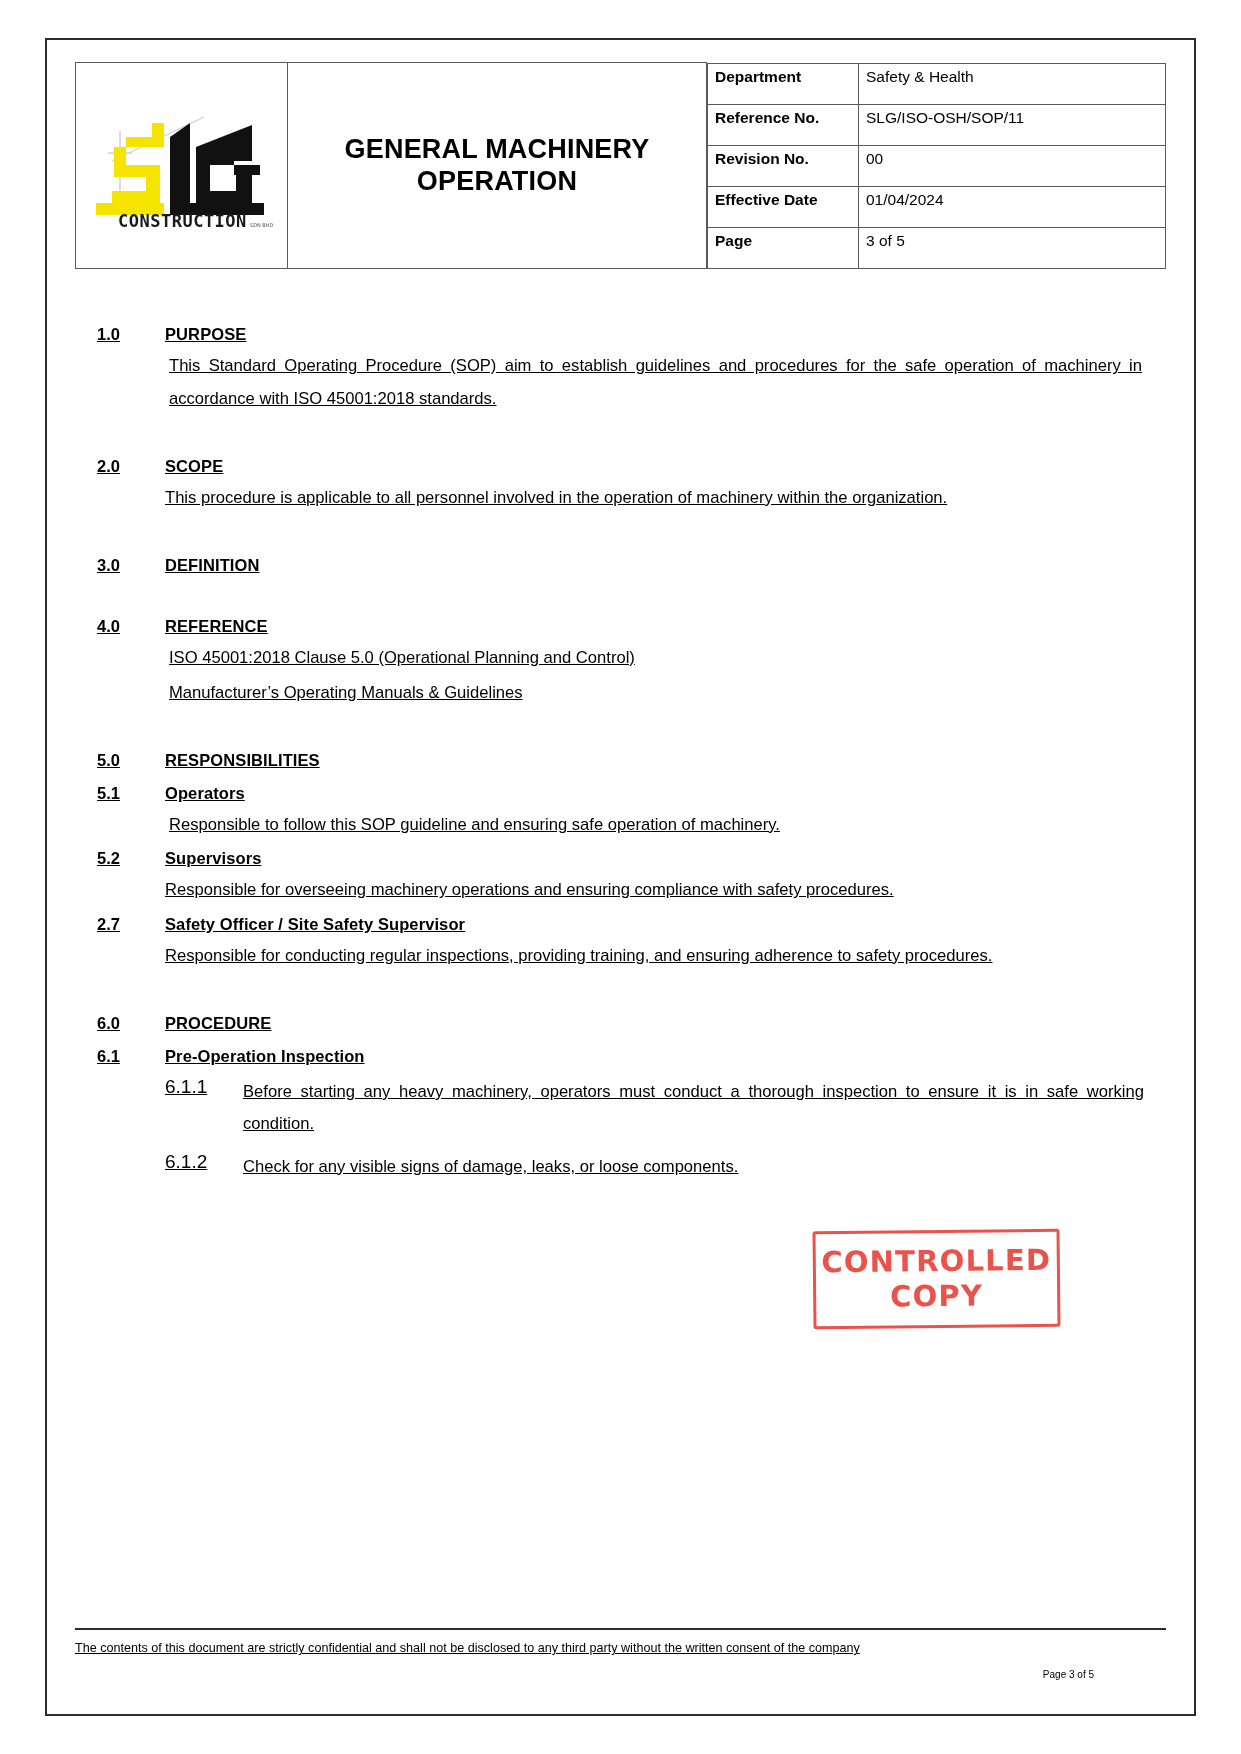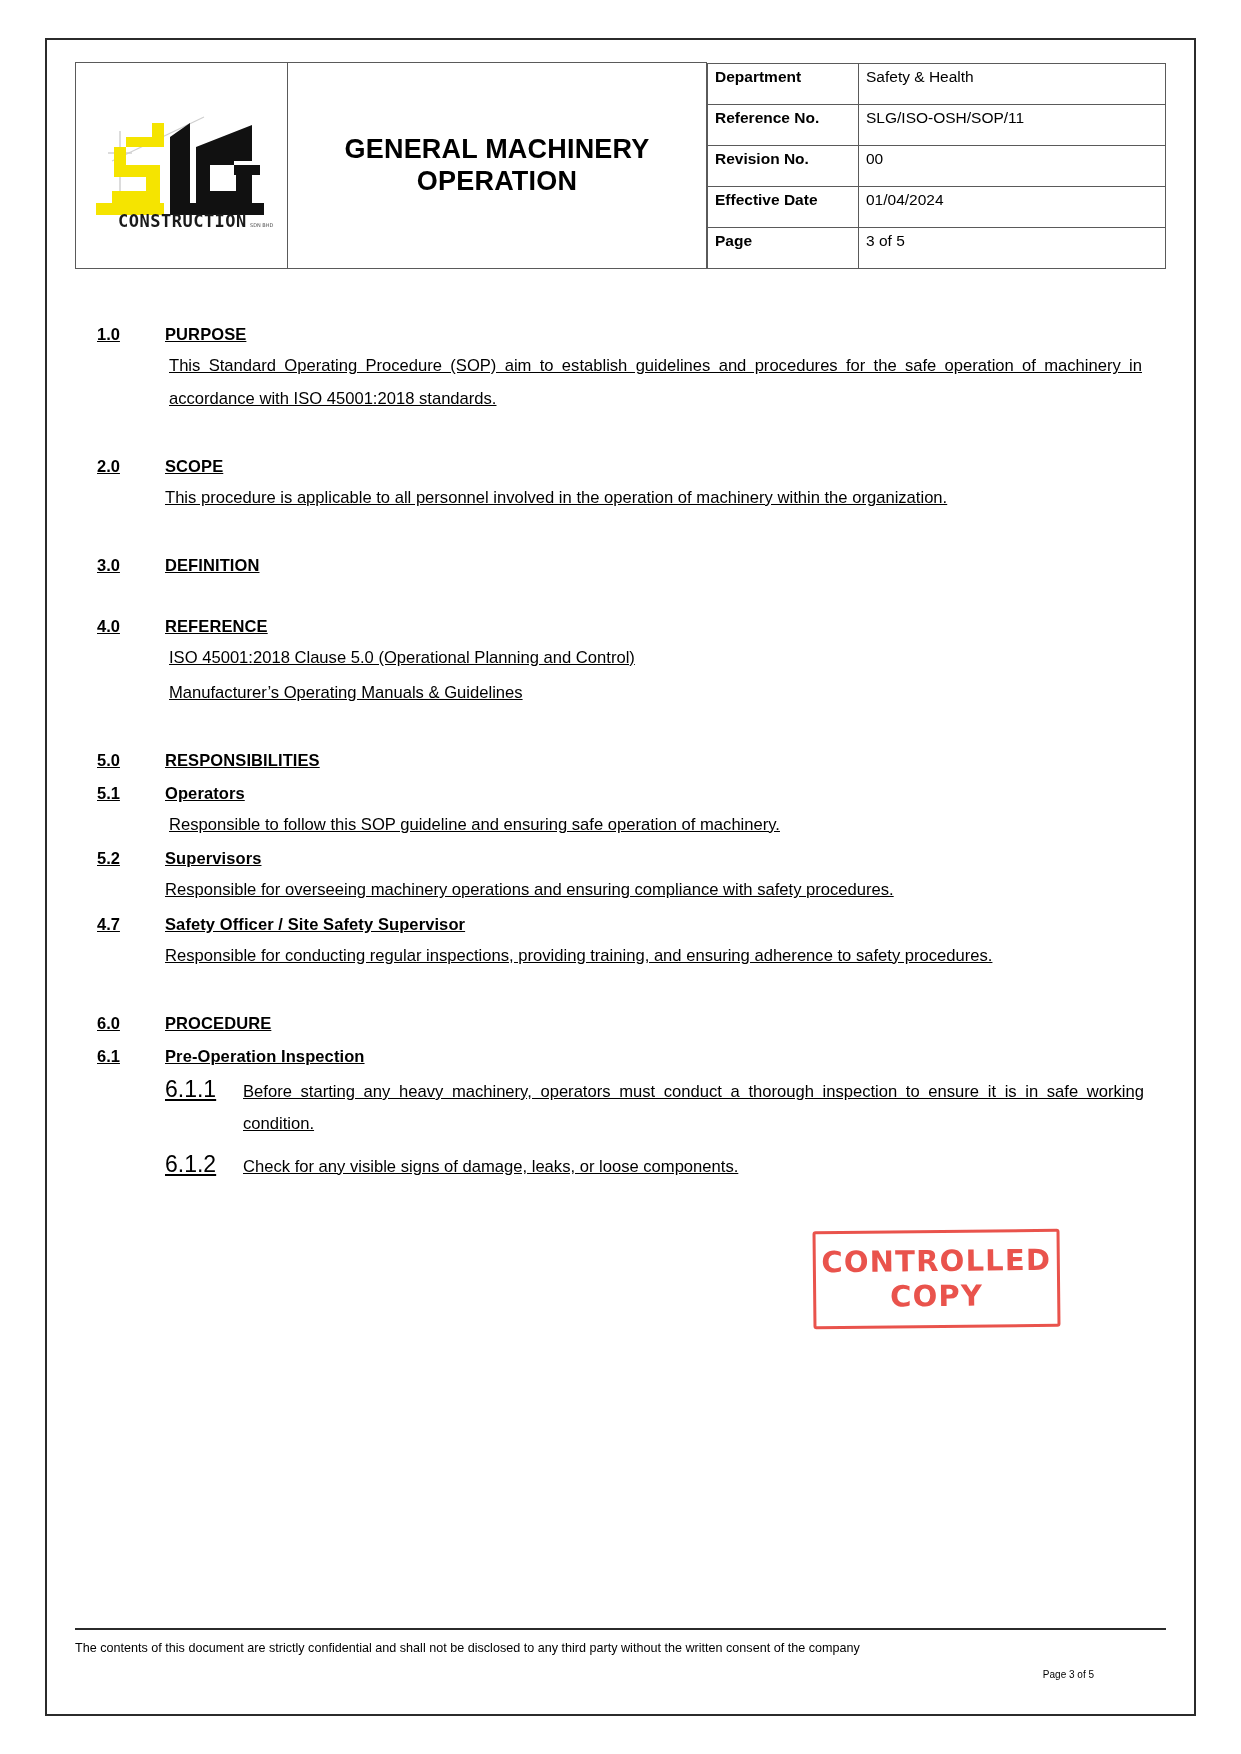--- a/index.html
+++ b/index.html
@@ -123,21 +123,21 @@
   
   .sub-row {
     display: flex;
     align-items: flex-start;
     margin-left: 68px;
     margin-top: 10px;
   }
   .sub-num {
     width: 78px;
     flex: 0 0 78px;
-    font-size: 23px;
+    font-size: 19px;
   }
   .sub-text {
     font-size: 16.6px;
     line-height: 1.95;
     text-align: justify;
     flex: 1;
   }
   .sub-text.nojust { text-align: left; }
 
   
@@ -171,20 +171,21 @@
     bottom: 34px;
   }
   .footer-rule {
     border-top: 2px solid #2b2b2b;
     margin: 0 0 10px 0;
   }
   .footer-note {
     font-size: 12.6px;
     line-height: 1.32;
     padding-right: 40px;
+    text-decoration: underline;
   }
   .footer-page {
     text-align: right;
     font-size: 10px;
     font-weight: normal;
     margin-top: 12px;
     padding-right: 72px;
   }
 </style>
 </head>
@@ -307,21 +308,21 @@
 
       <div class="sec-row">
         <div class="sec-num">5.2</div>
         <div class="sec-head">Supervisors</div>
       </div>
       <div class="para nojust">Responsible for overseeing machinery operations and ensuring compliance with safety procedures.</div>
 
       <div class="gap-xs"></div>
 
       <div class="sec-row">
-        <div class="sec-num">4.7</div>
+        <div class="sec-num">2.7</div>
         <div class="sec-head">Safety Officer / Site Safety Supervisor</div>
       </div>
       <div class="para">Responsible for conducting regular inspections, providing training, and ensuring adherence to safety procedures.</div>
 
       <div class="gap-lg"></div>
 
       <div class="sec-row">
         <div class="sec-num">6.0</div>
         <div class="sec-head">PROCEDURE</div>
       </div>

